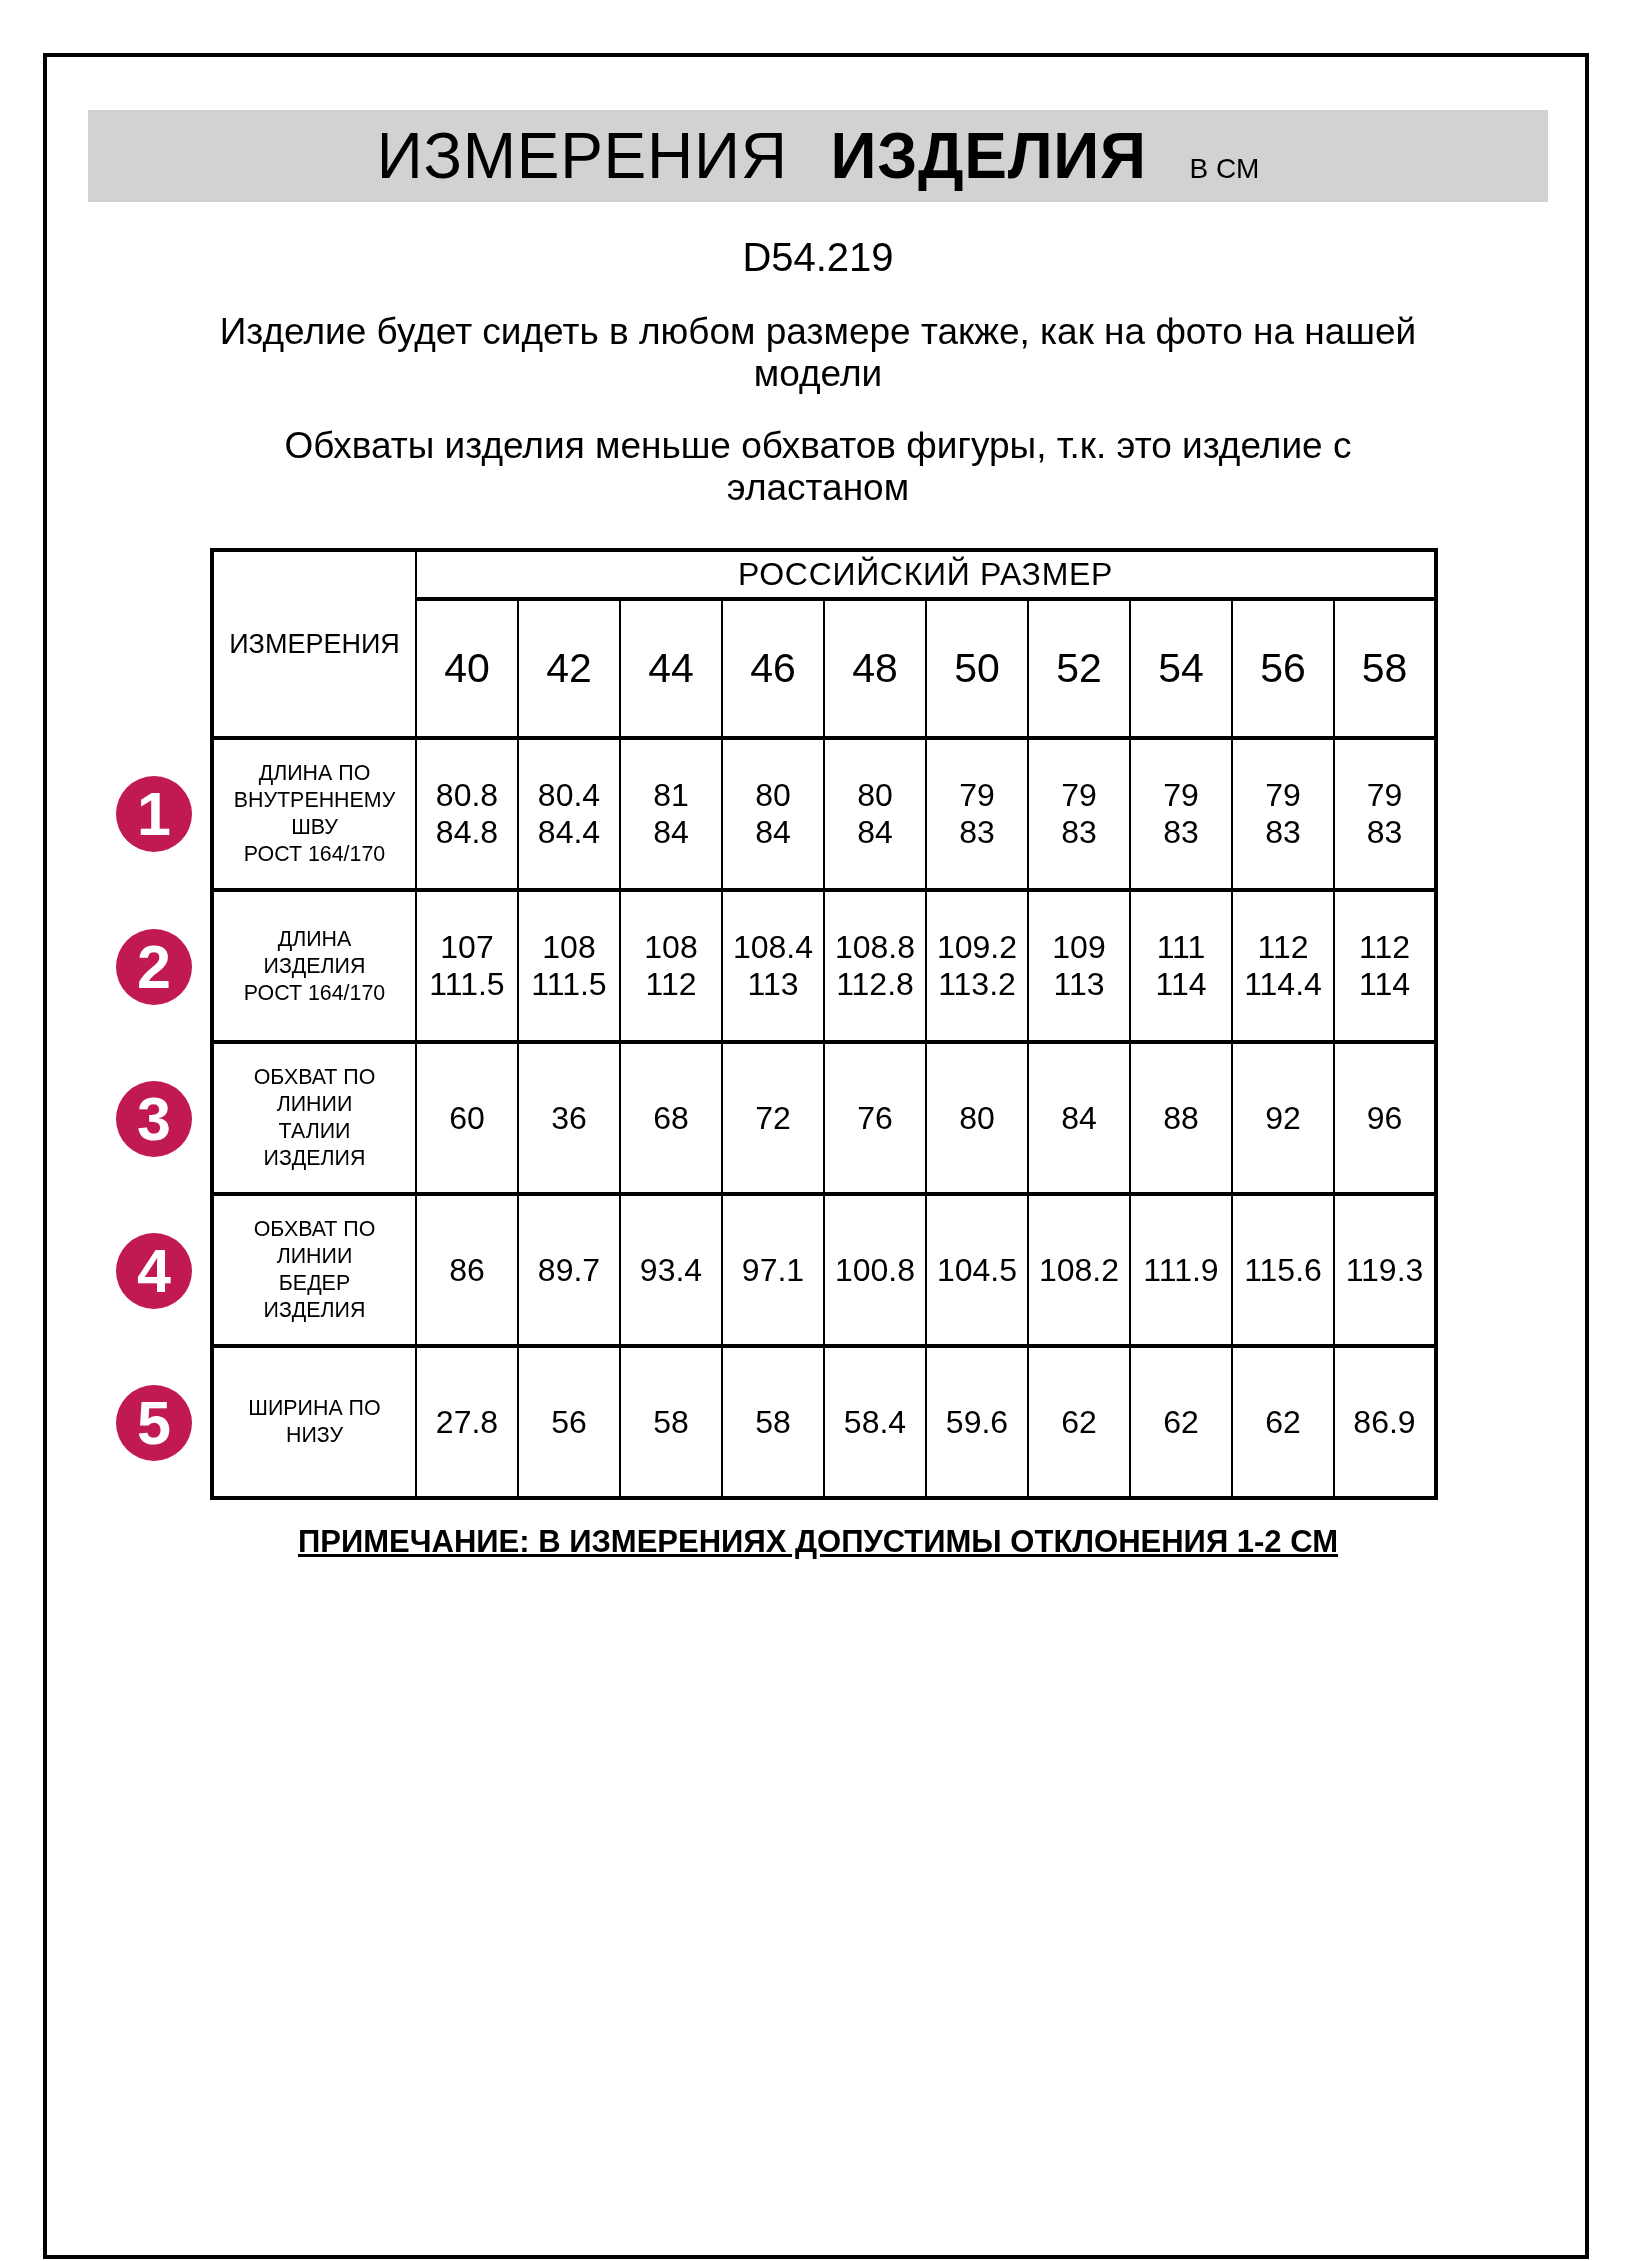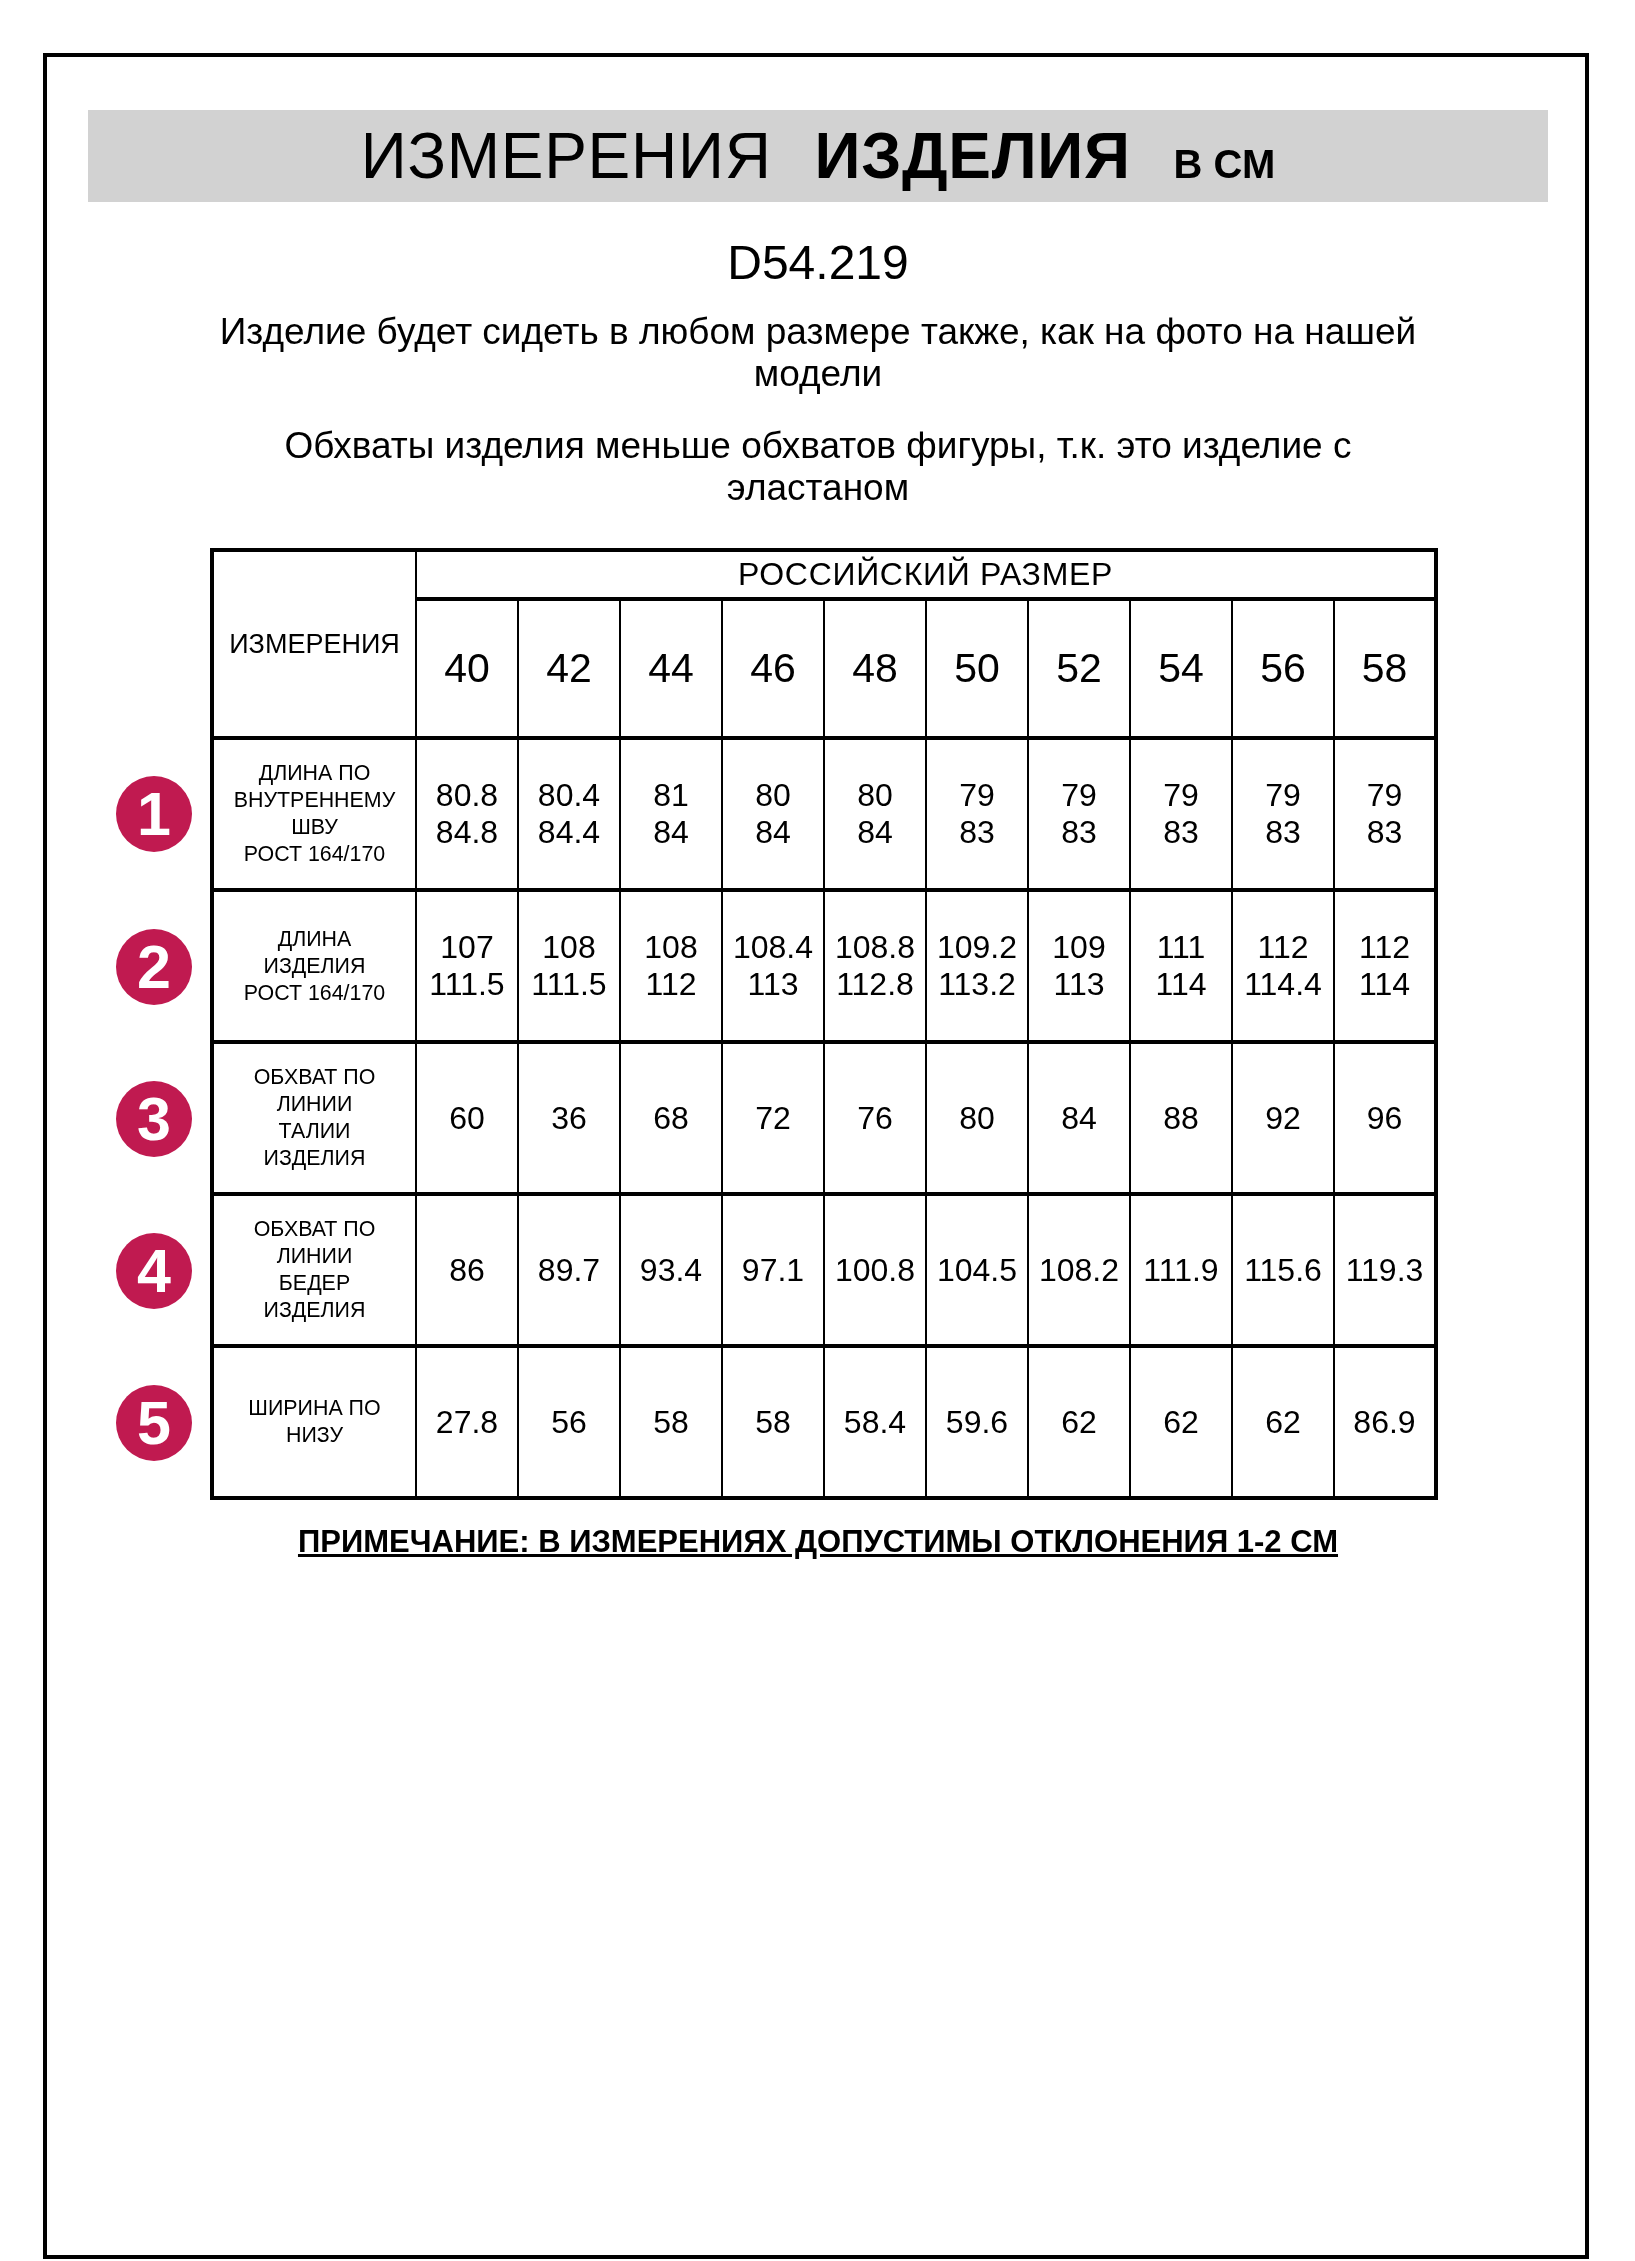--- a/index.html
+++ b/index.html
@@ -26,24 +26,24 @@
   #banner{
     position:absolute;left:88px;top:110px;
     width:1460px;height:92px;
     background:var(--band);
     text-align:center;
     line-height:92px;
     white-space:nowrap;
   }
   .title-main{font-size:64px;font-weight:400;letter-spacing:0.7px;}
   .title-strong{font-size:64px;font-weight:700;margin:0 25.4px 0 43px;letter-spacing:0.7px;}
-  .title-unit{font-size:40px;font-weight:700;margin-left:17.4px;}
+  .title-unit{font-size:28px;font-weight:400;margin-left:17.4px;}
   #product-code{
     position:absolute;left:0;top:235px;width:1636px;
-    text-align:center;font-size:48px;font-weight:400;
+    text-align:center;font-size:40px;font-weight:400;
   }
   .note{
     position:absolute;left:0;width:1636px;
     text-align:center;font-size:37px;line-height:42px;
     white-space:pre-line;
   }
   #note-fit{top:311px;}
   #note-stretch{top:425px;}
   
   #size-table{

